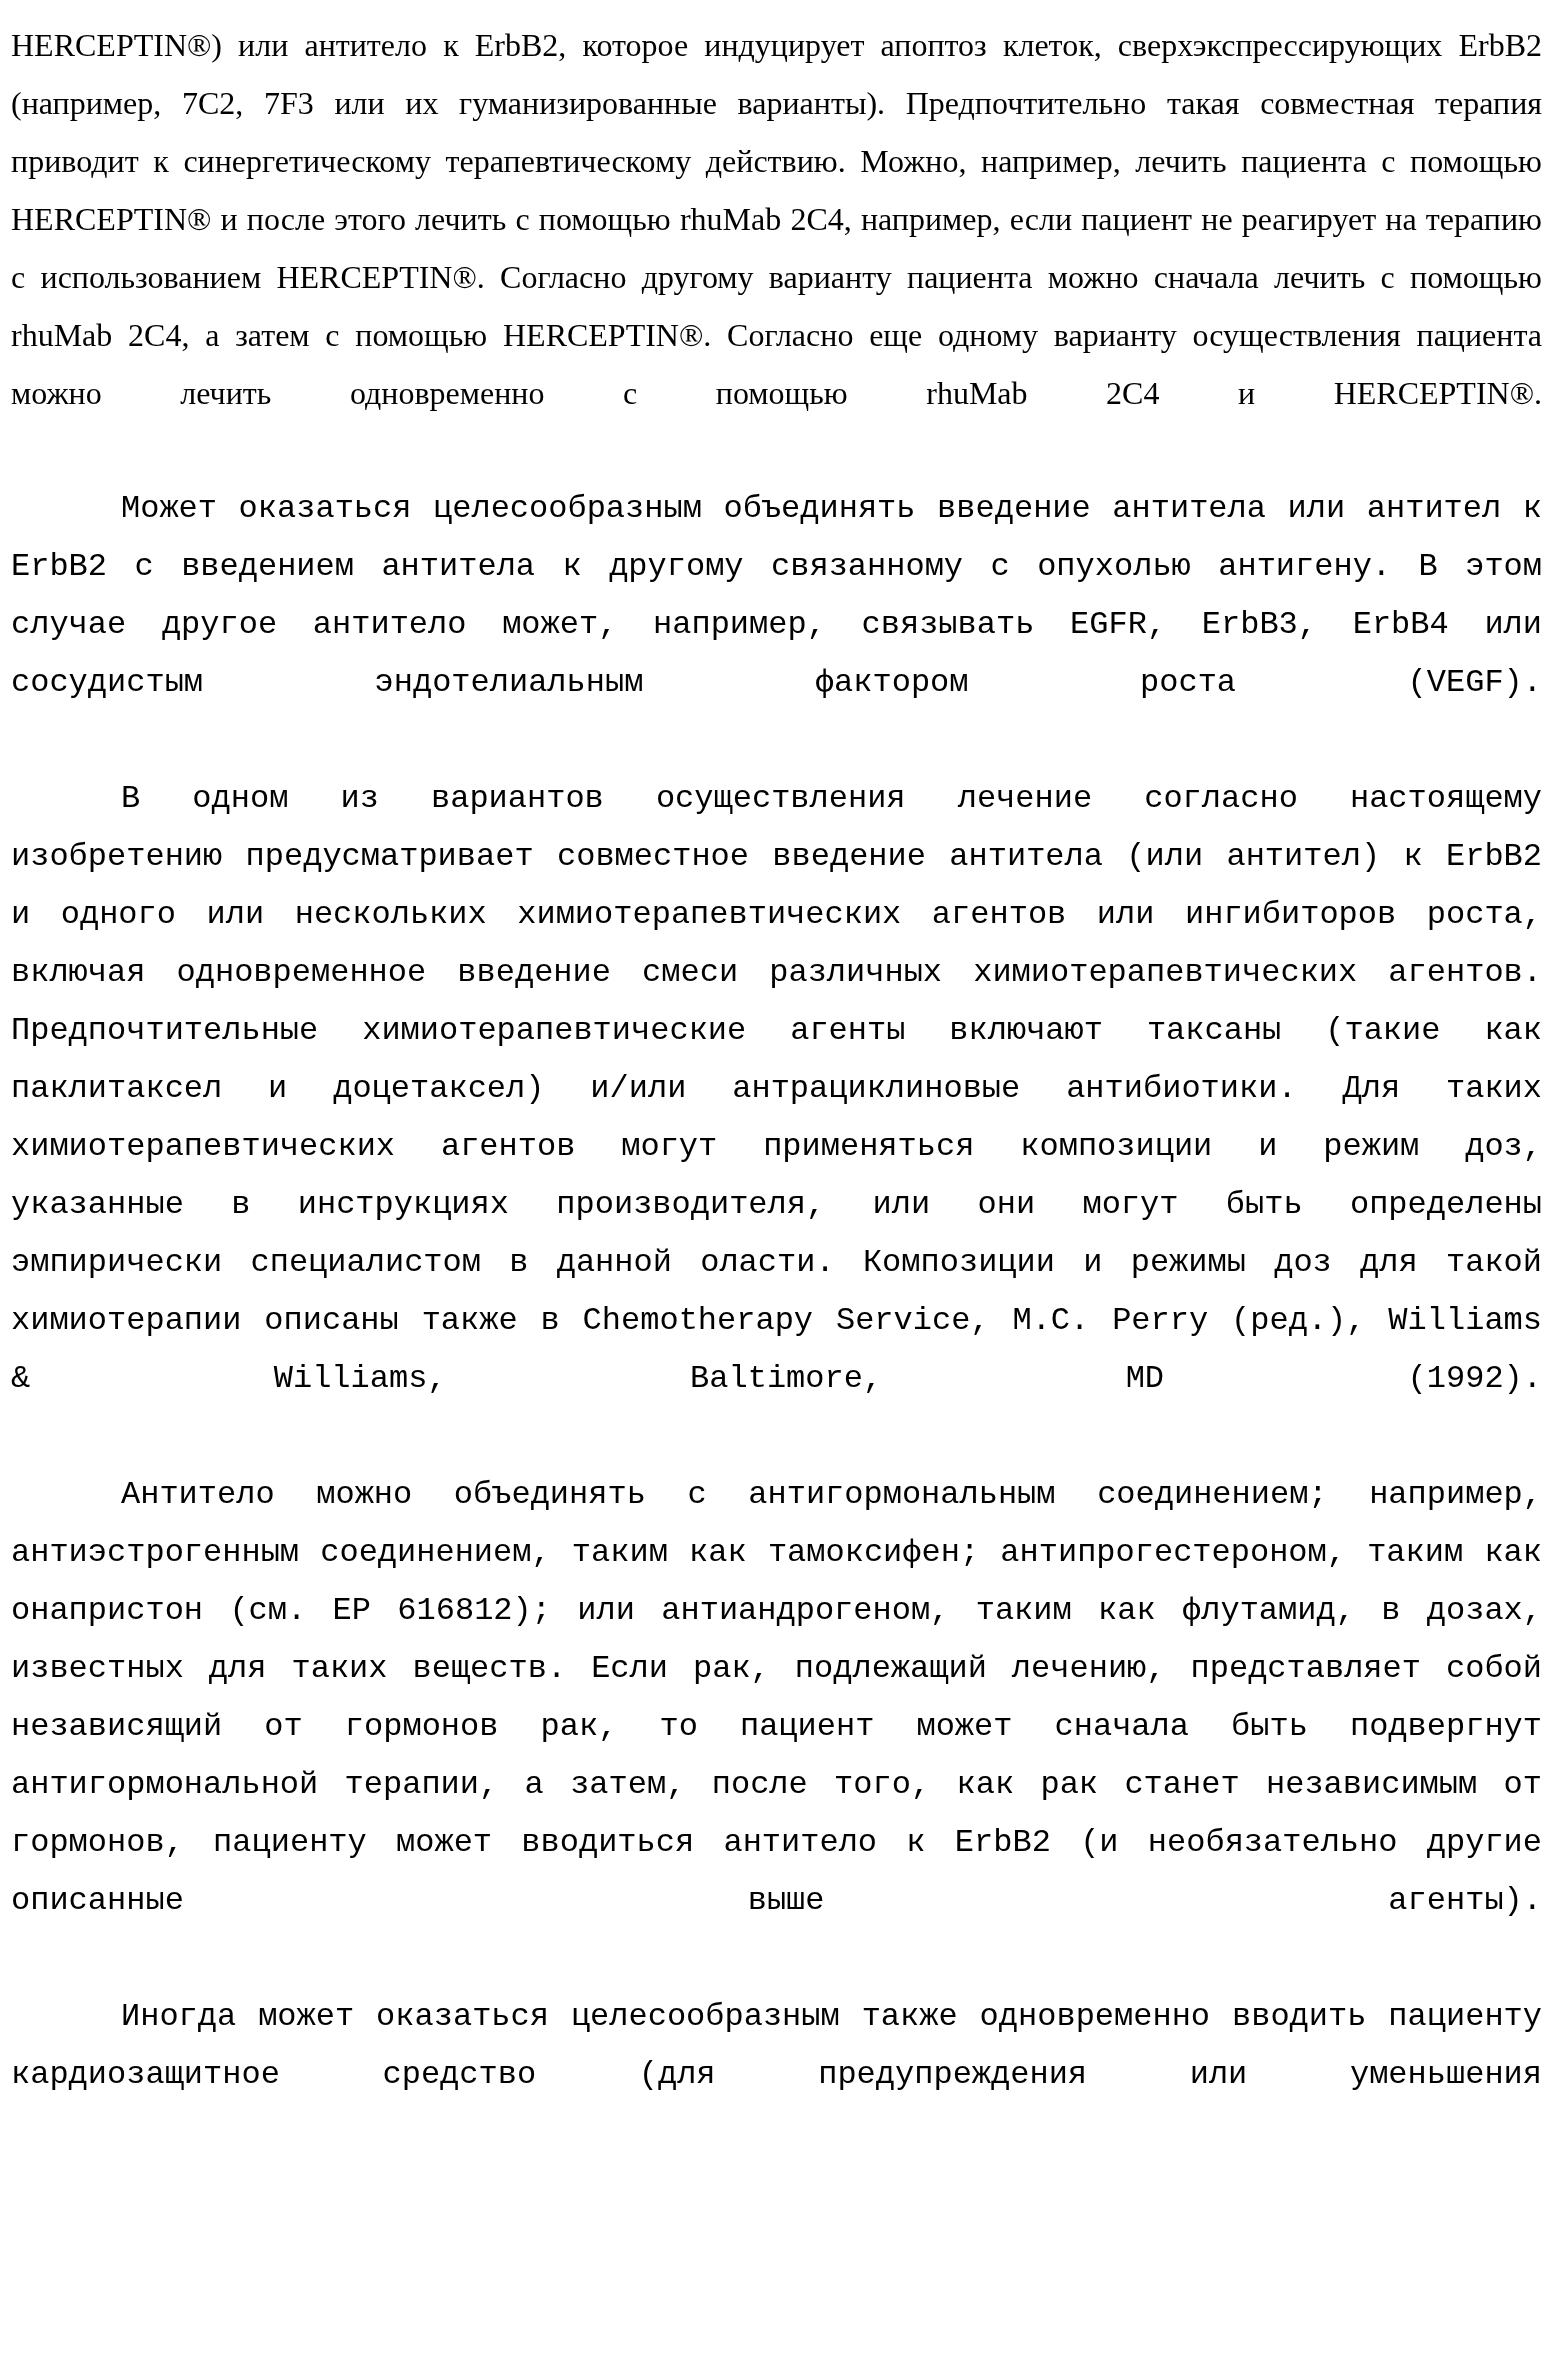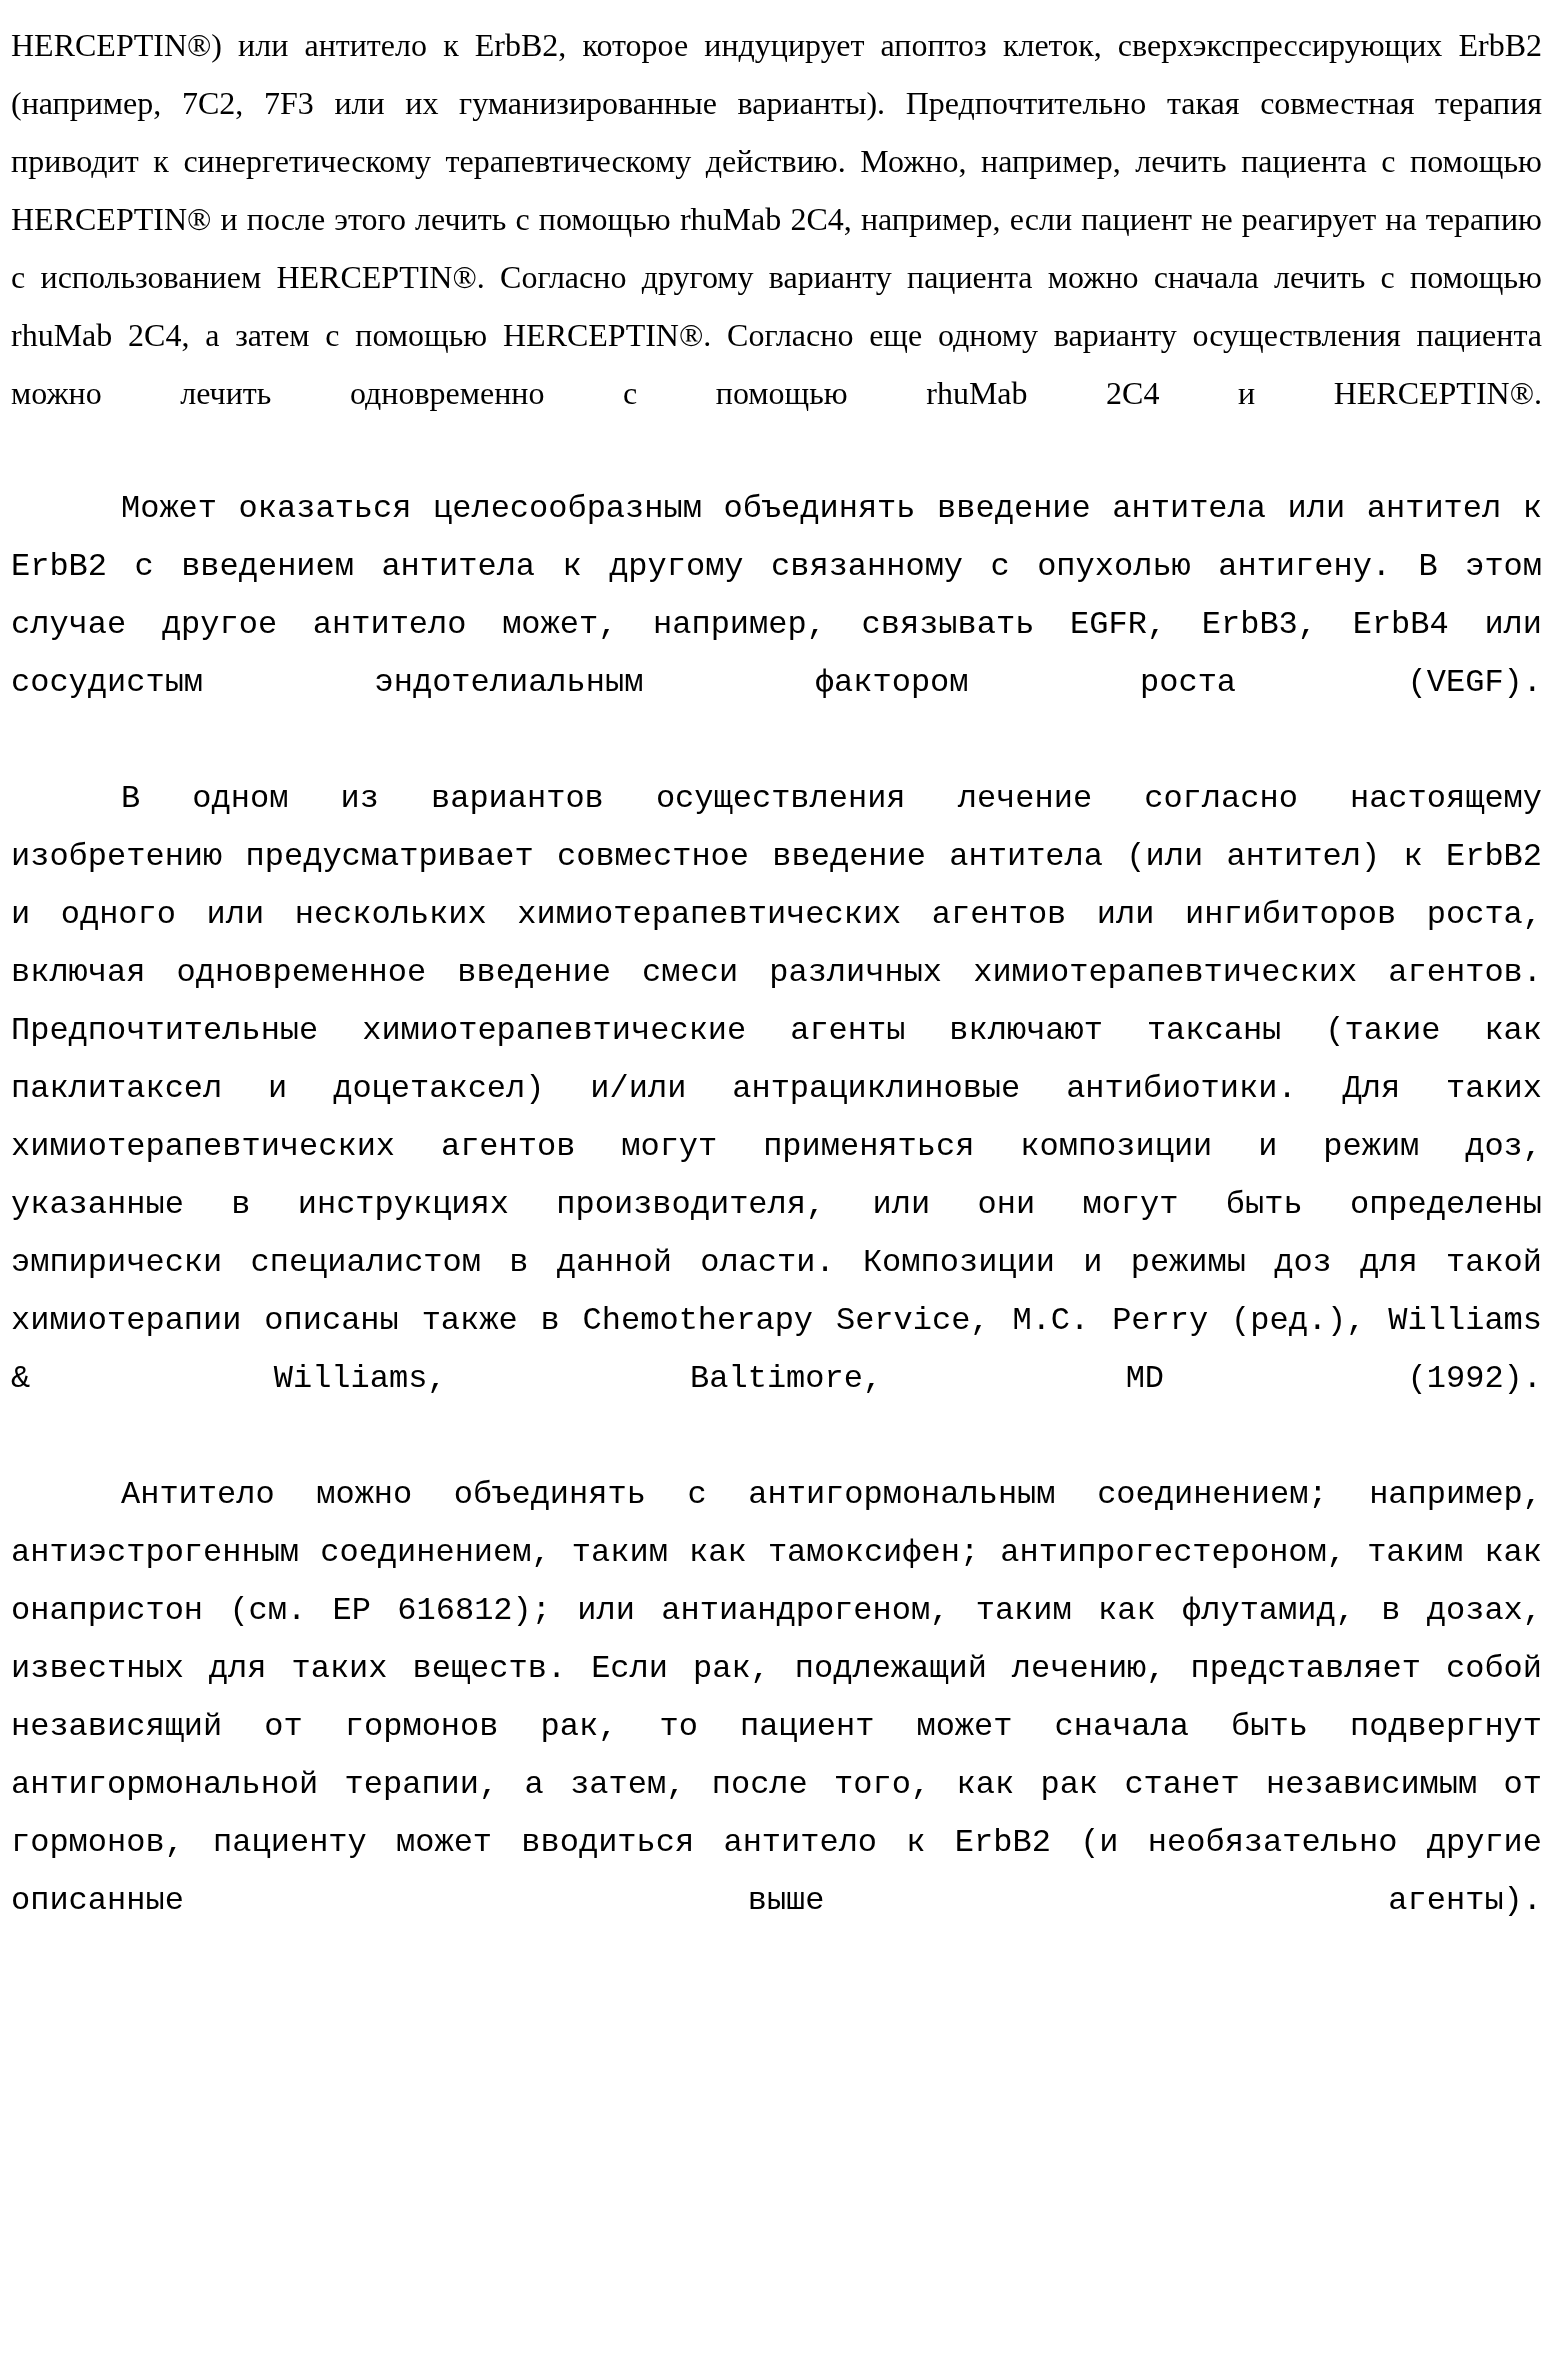--- a/index.html
+++ b/index.html
@@ -57,16 +57,17 @@
   <div class="textblock">
 
     <p class="para" id="p1">HERCEPTIN®) или антитело к ErbB2, которое индуцирует апоптоз клеток, сверхэкспрессирующих ErbB2 (например, 7C2, 7F3 или их гуманизированные варианты). Предпочтительно такая совместная терапия приводит к синергетическому терапевтическому действию. Можно, например, лечить пациента с помощью HERCEPTIN® и после этого лечить с помощью rhuMab 2C4, например, если пациент не реагирует на терапию с использованием HERCEPTIN®. Согласно другому варианту пациента можно сначала лечить с помощью rhuMab 2C4, а затем с помощью HERCEPTIN®. Согласно еще одному варианту осуществления пациента можно лечить одновременно с помощью rhuMab 2C4 и HERCEPTIN®.</p>
 
     <p class="para indent" id="p2">Может оказаться целесообразным объединять введение антитела или антител к ErbB2 с введением антитела к другому связанному с опухолью антигену. В этом случае другое антитело может, например, связывать EGFR, ErbB3, ErbB4 или сосудистым эндотелиальным фактором роста (VEGF).</p>
 
     <p class="para indent" id="p3">В одном из вариантов осуществления лечение согласно настоящему изобретению предусматривает совместное введение антитела (или антител) к ErbB2 и одного или нескольких химиотерапевтических агентов или ингибиторов роста, включая одновременное введение смеси различных химиотерапевтических агентов. Предпочтительные химиотерапевтические агенты включают таксаны (такие как паклитаксел и доцетаксел) и/или антрациклиновые антибиотики. Для таких химиотерапевтических агентов могут применяться композиции и режим доз, указанные в инструкциях производителя, или они могут быть определены эмпирически специалистом в данной оласти. Композиции и режимы доз для такой химиотерапии описаны также в Chemotherapy Service, M.C. Perry (ред.), Williams &amp; Williams, Baltimore, MD (1992).</p>
 
     <p class="para indent" id="p4">Антитело можно объединять с антигормональным соединением; например, антиэстрогенным соединением, таким как тамоксифен; антипрогестероном, таким как онапристон (см. ЕР 616812); или антиандрогеном, таким как флутамид, в дозах, известных для таких веществ. Если рак, подлежащий лечению, представляет собой независящий от гормонов рак, то пациент может сначала быть подвергнут антигормональной терапии, а затем, после того, как рак станет независимым от гормонов, пациенту может вводиться антитело к ErbB2 (и необязательно другие описанные выше агенты).</p>
 
+    <p class="para indent" id="p5">Иногда может оказаться целесообразным также одновременно вводить пациенту кардиозащитное средство (для предупреждения или уменьшения</p>
 
   </div>
 </div>
 
 
 </body></html>

